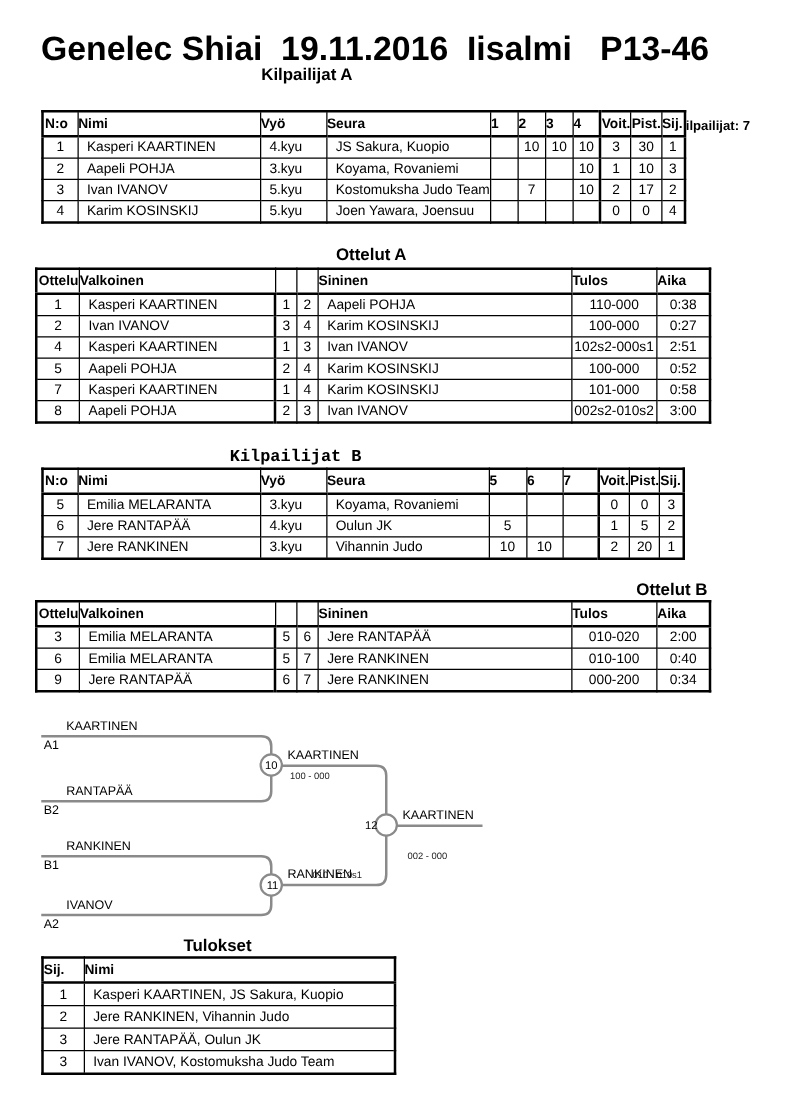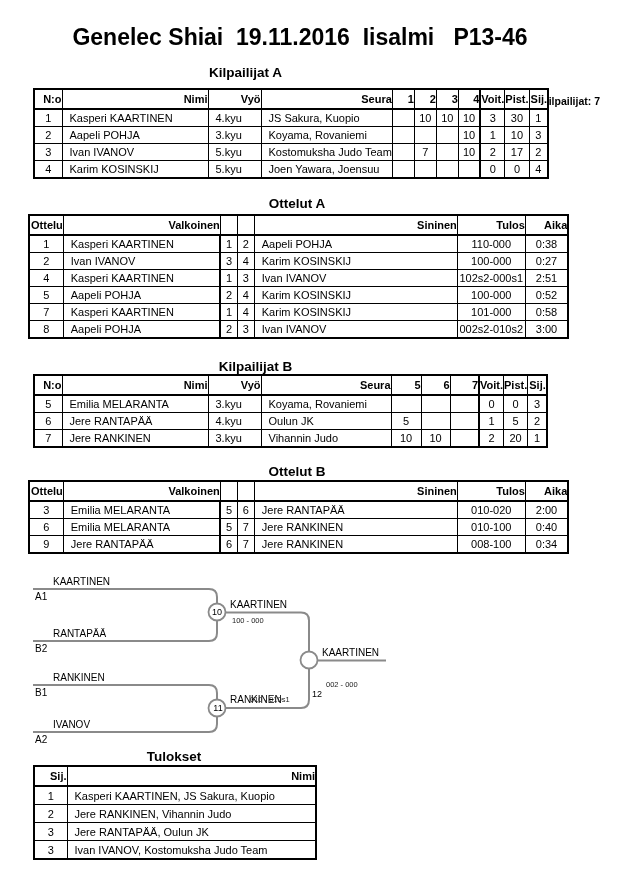--- a/index.html
+++ b/index.html
@@ -1,41 +1,41 @@
 <!DOCTYPE html>
 <html><head>
 <meta charset="utf-8">
 <style>
   html,body{margin:0;padding:0;background:#fff;}
   body{width:630px;height:891px;position:relative;font-family:"Liberation Sans",sans-serif;color:#000;}
   .abs{position:absolute;}
-  .title{font-weight:bold;font-size:23px;text-align:center;white-space:pre;}
+  .title{font-weight:bold;font-size:27px;text-align:center;white-space:pre;}
   .competitors{font-weight:bold;font-size:10.5px;text-align:right;margin-top:44px;}
   .sect{font-weight:bold;font-size:13.5px;text-align:center;}
   table{border-collapse:collapse;table-layout:fixed;position:absolute;background:#fff;}
   table{border:2px solid #000;}
   th,td{border:1px solid #000;font-size:11px;overflow:visible;white-space:nowrap;}
-  th{font-weight:bold;height:18px;border-bottom:2px solid #000;padding:0;text-align:right;}
+  th{font-weight:bold;height:18px;border-bottom:2px solid #000;padding:0;text-align:left;}
   td{height:16px;padding:0;}
   .l{text-align:left;padding:0 0 0 7px;}
-  .hl{text-align:right;padding:0 0 0 1px;}
+  .hl{text-align:left;padding:0 0 0 1px;}
   .c{text-align:center;padding:0;}
   .thL{border-left:2px solid #000;}
   .bk-name{position:absolute;font-size:10px;line-height:12px;}
   .bk-seed{position:absolute;font-size:10px;line-height:12px;}
   .bk-score{position:absolute;font-size:7.5px;line-height:9px;color:#222;}
   .bk-node{position:absolute;font-size:9px;line-height:10px;width:18px;text-align:center;}
 </style>
 </head>
 <body>
 
 <div class="abs title" style="left:0;top:24px;width:600px;">Genelec Shiai  19.11.2016  Iisalmi   P13-46</div>
 <div class="abs competitors" style="left:400px;top:51px;width:200px;">Kilpailijat: 7</div>
 
-<div class="abs sect" style="left:33px;top:65px;width:425px;">Kilpailijat A</div>
+<div class="abs sect" style="left:33px;top:52px;width:425px;">Kilpailijat A</div>
 <table style="left:33px;top:88px;">
   <colgroup>
       <col style="width:28px">
       <col style="width:146px">
       <col style="width:53px">
       <col style="width:130px">
       <col style="width:22px">
       <col style="width:22px">
       <col style="width:22px">
       <col style="width:22px">
@@ -187,21 +187,21 @@
       <td class="l">Aapeli POHJA</td>
       <td class="c thL">2</td>
       <td class="c">3</td>
       <td class="l">Ivan IVANOV</td>
       <td class="c">002s2-010s2</td>
       <td class="c">3:00</td>
     </tr>
   </tbody>
 </table>
 
-<div class="abs sect" style="left:43px;top:359px;width:425px;">Kilpailijat B</div>
+<div class="abs sect" style="left:24px;top:359px;width:425px;font-family:Liberation Mono, monospace;">Kilpailijat B</div>
 <table style="left:33px;top:374px;">
   <colgroup>
       <col style="width:28px">
       <col style="width:146px">
       <col style="width:53px">
       <col style="width:130px">
       <col style="width:30px">
       <col style="width:29px">
       <col style="width:29px">
       <col style="width:19px">
@@ -255,21 +255,21 @@
       <td class="c">10</td>
       <td class="c">10</td>
       <td class="c"></td>
       <td class="c thL">2</td>
       <td class="c">20</td>
       <td class="c">1</td>
     </tr>
   </tbody>
 </table>
 
-<div class="abs sect" style="left:28px;top:464px;width:538px;">Ottelut B</div>
+<div class="abs sect" style="left:28px;top:464px;width:538px;text-align:right;">Ottelut B</div>
 <table style="left:28px;top:480px;">
   <colgroup>
       <col style="width:33px">
       <col style="width:157px">
       <col style="width:17px">
       <col style="width:17px">
       <col style="width:203px">
       <col style="width:68px">
       <col style="width:43px">
     </colgroup>
@@ -302,21 +302,21 @@
       <td class="l">Jere RANKINEN</td>
       <td class="c">010-100</td>
       <td class="c">0:40</td>
     </tr>
     <tr>
       <td class="c">9</td>
       <td class="l">Jere RANTAPÄÄ</td>
       <td class="c thL">6</td>
       <td class="c">7</td>
       <td class="l">Jere RANKINEN</td>
-      <td class="c">008-100</td>
+      <td class="c">000-200</td>
       <td class="c">0:34</td>
     </tr>
   </tbody>
 </table>
 
 <div class="abs" style="left:0;top:565px;width:630px;height:200px;">
   <svg width="630" height="200" viewBox="0 0 630 200" style="position:absolute;left:0;top:0;">
     <g fill="none" stroke="#8a8a8a" stroke-width="2">
       <path d="M33,24 H209 Q217,24 217,32 V38.5"></path>
       <path d="M33,76 H209 Q217,76 217,68 V55.5"></path>
@@ -337,21 +337,21 @@
   <div class="bk-node" style="left:208px;top:42px;">10</div>
   <div class="bk-name" style="left:230px;top:34px;">KAARTINEN</div>
   <div class="bk-score" style="left:232px;top:51px;">100 - 000</div>
   <div class="bk-name" style="left:53px;top:107px;">RANKINEN</div>
   <div class="bk-seed" style="left:35px;top:122px;">B1</div>
   <div class="bk-name" style="left:53px;top:154px;">IVANOV</div>
   <div class="bk-seed" style="left:35px;top:169px;">A2</div>
   <div class="bk-node" style="left:209px;top:138px;">11</div>
   <div class="bk-name" style="left:230px;top:129px;">RANKINEN</div>
   <div class="bk-score" style="left:232px;top:130px;padding-left:18px;">010 - 010s1</div>
-  <div class="bk-node" style="left:308px;top:90px;margin-top:34px;">12</div>
+  <div class="bk-node" style="left:288px;top:90px;">12</div>
   <div class="bk-name" style="left:322px;top:82px;">KAARTINEN</div>
   <div class="bk-score" style="left:326px;top:98px;margin-top:17px;">002 - 000</div>
 </div>
 
 <div class="abs sect" style="left:33px;top:749px;width:282px;">Tulokset</div>
 <table style="left:33px;top:765px;">
   <colgroup>
       <col style="width:33px">
       <col style="width:249px">
     </colgroup>

